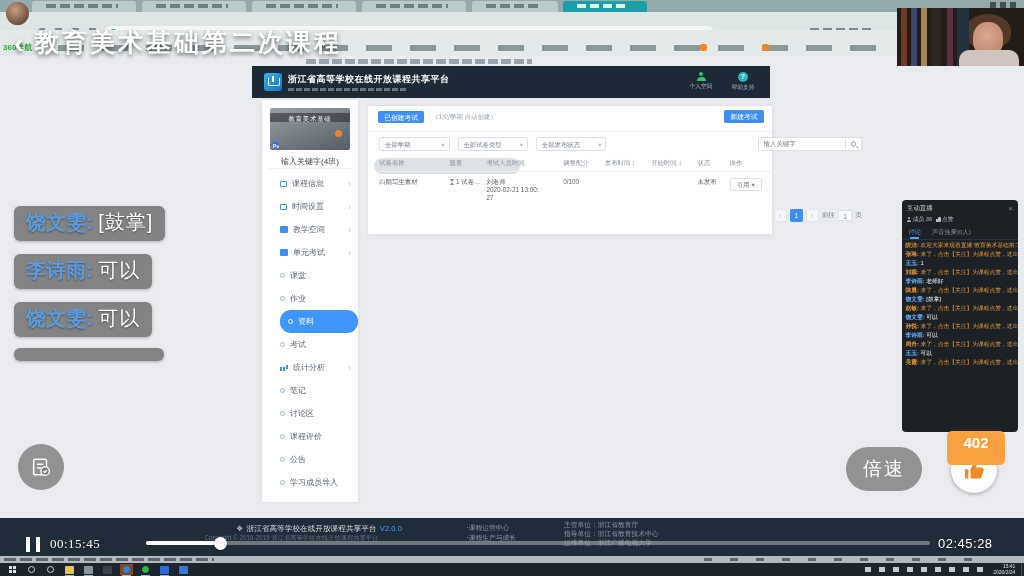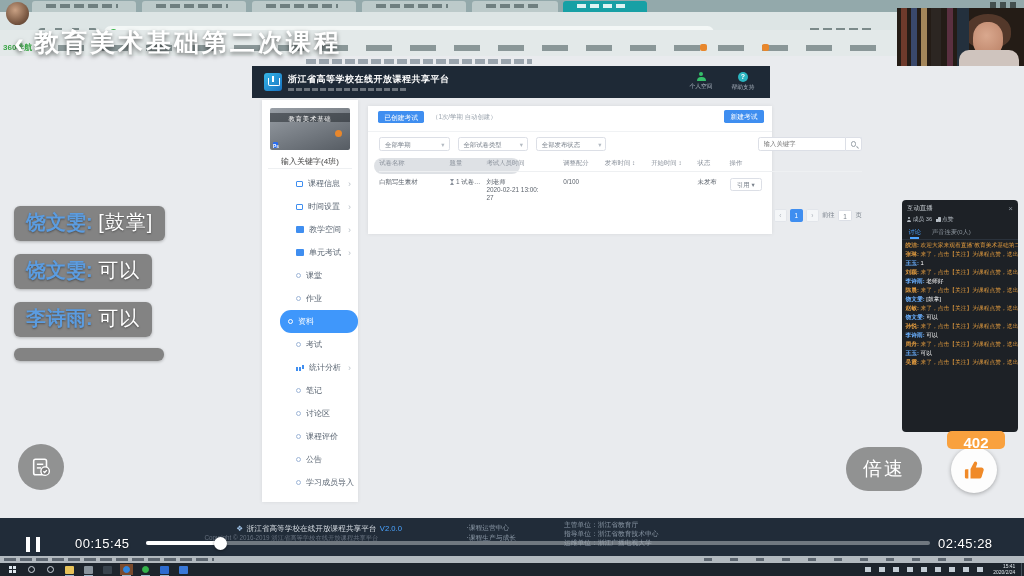--- a/index.html
+++ b/index.html
@@ -51,21 +51,21 @@
 
   
   .sidebar{position:absolute;left:262px;top:100px;width:96px;height:402px;background:#fff;box-shadow:0 0 4px rgba(0,0,0,.08);}
   .thumb{position:absolute;left:8px;top:8px;width:80px;height:42px;border-radius:2px;background:linear-gradient(160deg,#9aa0a7,#565c63);overflow:hidden;}
   .thumb .band{position:absolute;left:0;top:6px;width:100%;height:12px;background:rgba(35,40,46,.55);color:#fff;font-size:8px;zoom:.8;text-align:center;line-height:15px;letter-spacing:1px;}
   .thumb .ps{position:absolute;left:5px;bottom:4px;width:9px;height:9px;background:#2a6df0;border-radius:2px;color:#fff;font-size:8px;zoom:.6;text-align:center;line-height:15px;font-weight:bold;}
   .thumb .odot{position:absolute;right:8px;top:22px;width:7px;height:7px;border-radius:50%;background:#e8872c;}
   .sctitle{position:absolute;left:0;top:56px;width:100%;text-align:center;font-size:8px;color:#444;}
   .sdiv{position:absolute;left:6px;top:68px;width:84px;height:1px;background:#eef0f2;}
   .smenu{position:absolute;left:0;top:72px;width:96px;}
-  .s-item{position:relative;height:23px;display:flex;align-items:center;padding-left:34px;font-size:8px;color:#5a6572;}
+  .s-item{position:relative;height:23px;display:flex;align-items:center;padding-left:18px;font-size:8px;color:#5a6572;}
   .s-item .chev{position:absolute;right:7px;color:#b8bfc6;font-size:9px;}
   .s-item .ic{margin-right:5px;flex:none;}
   .ic-folder{width:7px;height:6px;border:1.2px solid #3f8ef0;border-radius:1px;}
   .ic-folder-fill{width:8px;height:7px;background:#3f8ef0;border-radius:1px;}
   .ic-dot{width:5px;height:5px;border:1.2px solid #9fb6d8;border-radius:50%;}
   .ic-chart{width:8px;height:7px;position:relative;}
   .ic-chart:before{content:"";position:absolute;left:0;bottom:0;width:2px;height:4px;background:#3f8ef0;box-shadow:3px 0 0 #3f8ef0,6px -2px 0 #3f8ef0;}
   .s-active{background:#3f97fb;border-radius:11px;margin-left:18px;padding-left:8px;width:78px;color:#fff;}
   .s-active .ic-dot{border-color:#fff;}
 
@@ -169,33 +169,33 @@
   .lp-tab{font-size:8px;zoom:.78;padding:2px 2px 3px;color:#8a929a;position:relative;white-space:nowrap;}
   .lp-tab.active{color:#4da3ff;}
   .lp-tab.active:after{content:"";position:absolute;left:4px;right:4px;bottom:0;height:2px;background:#4da3ff;}
   .lp-msgs{padding:3px 5px;zoom:.72;width:138%;font-size:8px;line-height:10.5px;}
   .lp-m{margin-bottom:2px;word-break:break-all;}
   .lp-m.orange,.lp-m.orange .lp-n{color:#e09a3e;}
   .lp-m .lp-n{font-weight:bold;}
   .lp-m.blue .lp-n{color:#6ab0ff;}
   .lp-m.blue{color:#fff;}
 
-  .likebadge{position:absolute;left:947px;top:431px;width:58px;height:18px;background:#f9a13e;border-radius:5px;z-index:13;color:#fff;font-size:15px;font-weight:bold;text-align:center;line-height:23px;}
+  .likebadge{position:absolute;left:947px;top:431px;width:58px;height:34px;background:#f9a13e;border-radius:5px;z-index:13;color:#fff;font-size:15px;font-weight:bold;text-align:center;line-height:23px;}
   .ctl-note{position:absolute;left:18px;top:444px;width:46px;height:46px;border-radius:50%;background:rgba(120,120,120,.78);z-index:12;display:flex;align-items:center;justify-content:center;}
   .ctl-comment{position:absolute;left:100px;top:444px;height:46px;border-radius:23px;background:rgba(120,120,120,.78);z-index:12;display:flex;align-items:center;padding:0 22px;gap:10px;}
   .ctl-comment .txt{color:rgba(255,255,255,.88);font-size:17px;letter-spacing:2px;}
   .ctl-speed{position:absolute;left:846px;top:447px;width:76px;height:44px;border-radius:22px;background:rgba(120,120,120,.78);z-index:12;color:#fff;font-size:19px;text-align:center;line-height:44px;letter-spacing:2px;}
   .ctl-like{position:absolute;left:951px;top:447px;width:46px;height:46px;border-radius:50%;background:#fdfdfd;z-index:12;display:flex;align-items:center;justify-content:center;box-shadow:0 1px 4px rgba(0,0,0,.3);}
 
   .pbar{position:absolute;left:0;top:530px;width:1024px;height:26px;z-index:20;}
   .pause{position:absolute;left:26px;top:7px;width:18px;height:15px;}
   .pause:before,.pause:after{content:"";position:absolute;top:0;width:3.5px;height:15px;background:#fff;}
   .pause:before{left:0;}.pause:after{left:10px;}
   .ptime{position:absolute;top:6px;color:#fff;font-size:13px;text-shadow:0 1px 2px rgba(0,0,0,.5);letter-spacing:.5px;}
-  .ptime.cur{left:75px;}
+  .ptime.cur{left:50px;font-family:Liberation Serif, serif;}
   .ptime.tot{left:938px;}
   .ptrack{position:absolute;left:146px;top:11px;width:784px;height:4px;border-radius:2px;background:rgba(165,171,177,.6);}
   .pfill{position:absolute;left:0;top:0;height:4px;border-radius:2px;background:#fff;}
   .pknob{position:absolute;top:-4.5px;width:13px;height:13px;border-radius:50%;background:#fff;box-shadow:0 1px 3px rgba(0,0,0,.4);}
 </style>
 </head>
 <body>
 
 <div class="stage">
 
@@ -423,25 +423,25 @@
     <div class="head"></div>
     <div class="bodyshape"></div>
   </div>
 
   <div id="overlay-chat">
       <div class="bubble">
         <span class="b-name">饶文雯: </span>
         <span class="b-text">[鼓掌]</span>
       </div>
       <div class="bubble">
+        <span class="b-name">李诗雨: </span>
+        <span class="b-text">可以</span>
+      </div>
+      <div class="bubble">
         <span class="b-name">饶文雯: </span>
-        <span class="b-text">可以</span>
-      </div>
-      <div class="bubble">
-        <span class="b-name">李诗雨: </span>
         <span class="b-text">可以</span>
       </div>
       <div class="bubble partial"></div>
     </div>
 
   <div class="livepanel">
     <div class="lp-head">
       <span class="lp-title">互动直播</span>
       <span class="lp-x">×</span>
     </div>

